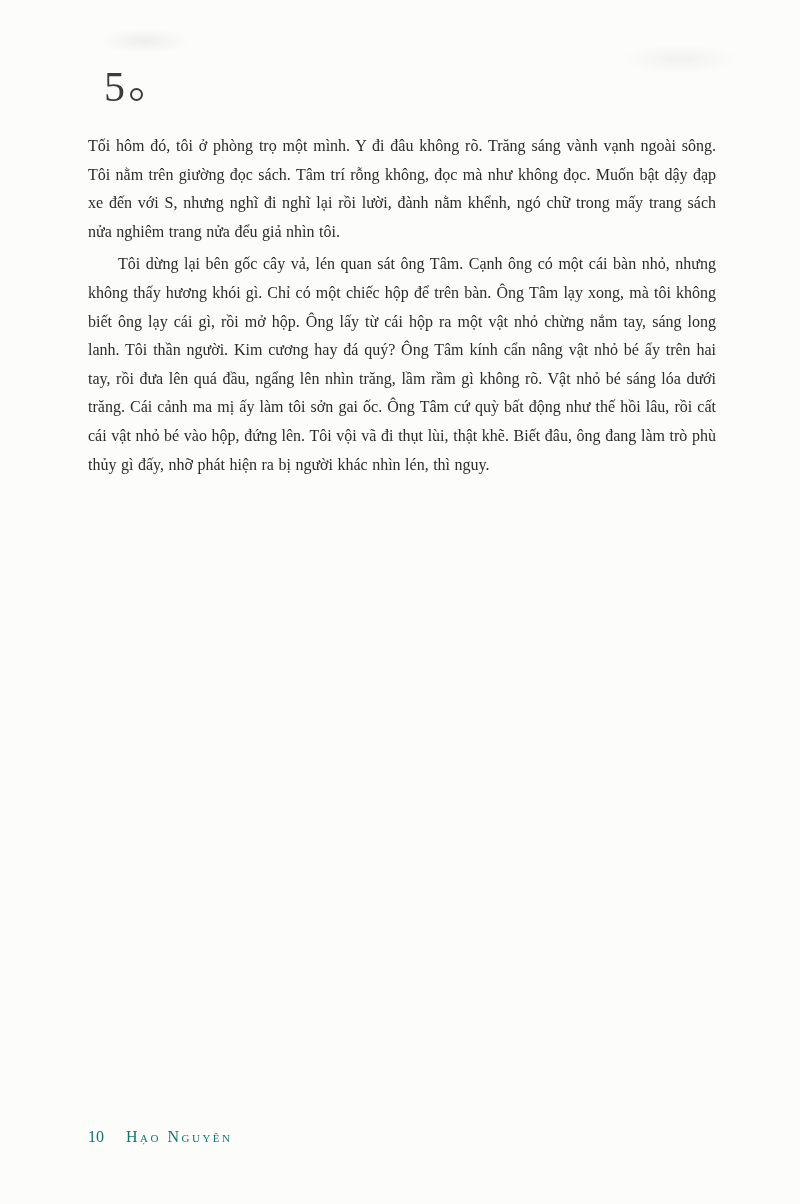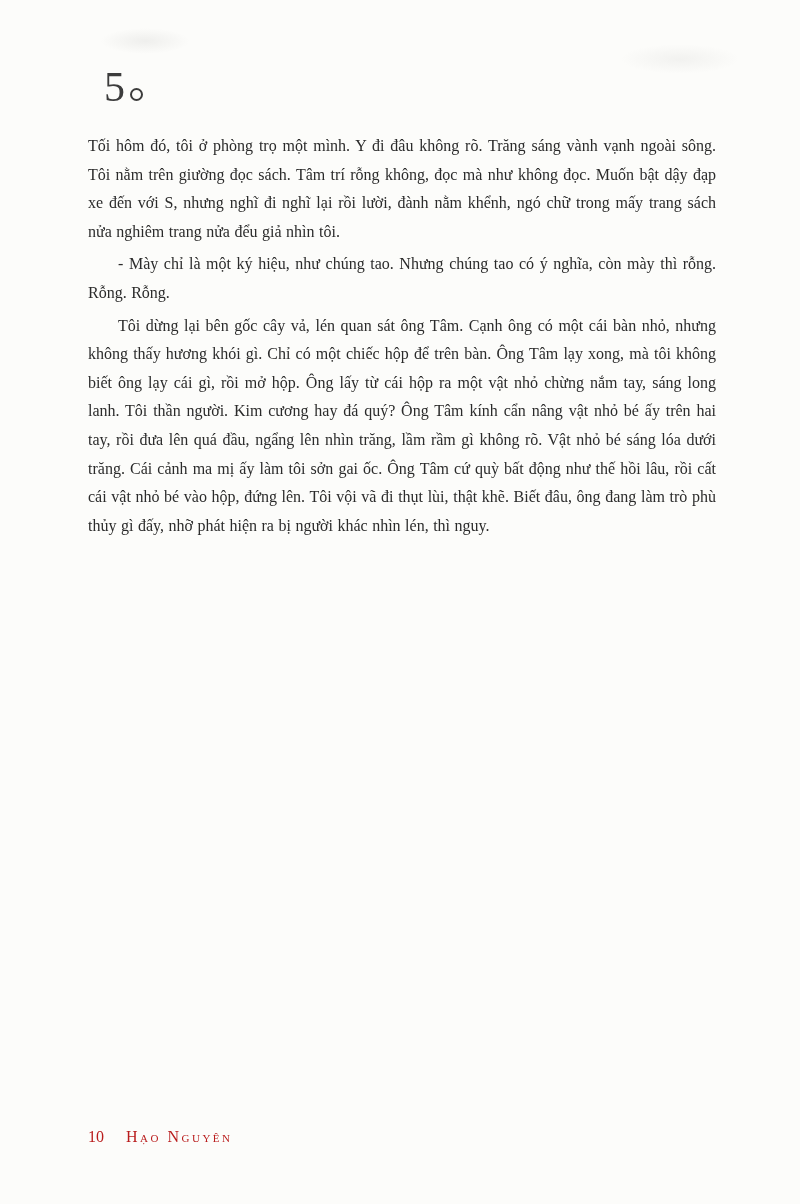--- a/index.html
+++ b/index.html
@@ -59,42 +59,41 @@
     word-spacing: 0.5px;
   }
   .body-text p.no-indent {
     text-indent: 0;
   }
   .footer {
     position: absolute;
     left: 88px;
     bottom: 58px;
     font-size: 16px;
-    color: #b91c1c;
+    color: #0f766e;
     display: flex;
     align-items: baseline;
     gap: 22px;
   }
   .footer .author {
     font-variant: small-caps;
     letter-spacing: 2.5px;
   }
 </style>
 </head>
 <body>
 
 <div class="page">
   <div class="smudge smudge-1"></div>
   <div class="smudge smudge-2"></div>
 
   <h1 class="chapter"><span>5</span><span class="ring"></span></h1>
 
   <div class="body-text">
     <p class="no-indent">Tối hôm đó, tôi ở phòng trọ một mình. Y đi đâu không rõ. Trăng sáng vành vạnh ngoài sông. Tôi nằm trên giường đọc sách. Tâm trí rỗng không, đọc mà như không đọc. Muốn bật dậy đạp xe đến với S, nhưng nghĩ đi nghĩ lại rồi lười, đành nằm khểnh, ngó chữ trong mấy trang sách nửa nghiêm trang nửa đểu giả nhìn tôi.</p>
-    <p>- Mày chỉ là một ký hiệu, như chúng tao. Nhưng chúng tao có ý nghĩa, còn mày thì rỗng. Rỗng. Rỗng.</p>
     <p>Tôi dừng lại bên gốc cây vả, lén quan sát ông Tâm. Cạnh ông có một cái bàn nhỏ, nhưng không thấy hương khói gì. Chỉ có một chiếc hộp để trên bàn. Ông Tâm lạy xong, mà tôi không biết ông lạy cái gì, rồi mở hộp. Ông lấy từ cái hộp ra một vật nhỏ chừng nắm tay, sáng long lanh. Tôi thần người. Kim cương hay đá quý? Ông Tâm kính cẩn nâng vật nhỏ bé ấy trên hai tay, rồi đưa lên quá đầu, ngẩng lên nhìn trăng, lầm rầm gì không rõ. Vật nhỏ bé sáng lóa dưới trăng. Cái cảnh ma mị ấy làm tôi sởn gai ốc. Ông Tâm cứ quỳ bất động như thế hồi lâu, rồi cất cái vật nhỏ bé vào hộp, đứng lên. Tôi vội vã đi thụt lùi, thật khẽ. Biết đâu, ông đang làm trò phù thủy gì đấy, nhỡ phát hiện ra bị người khác nhìn lén, thì nguy.</p>
   </div>
 
   <div class="footer">
     <span>10</span>
     <span class="author">Hạo Nguyên</span>
   </div>
 </div>
 
 </body></html>

